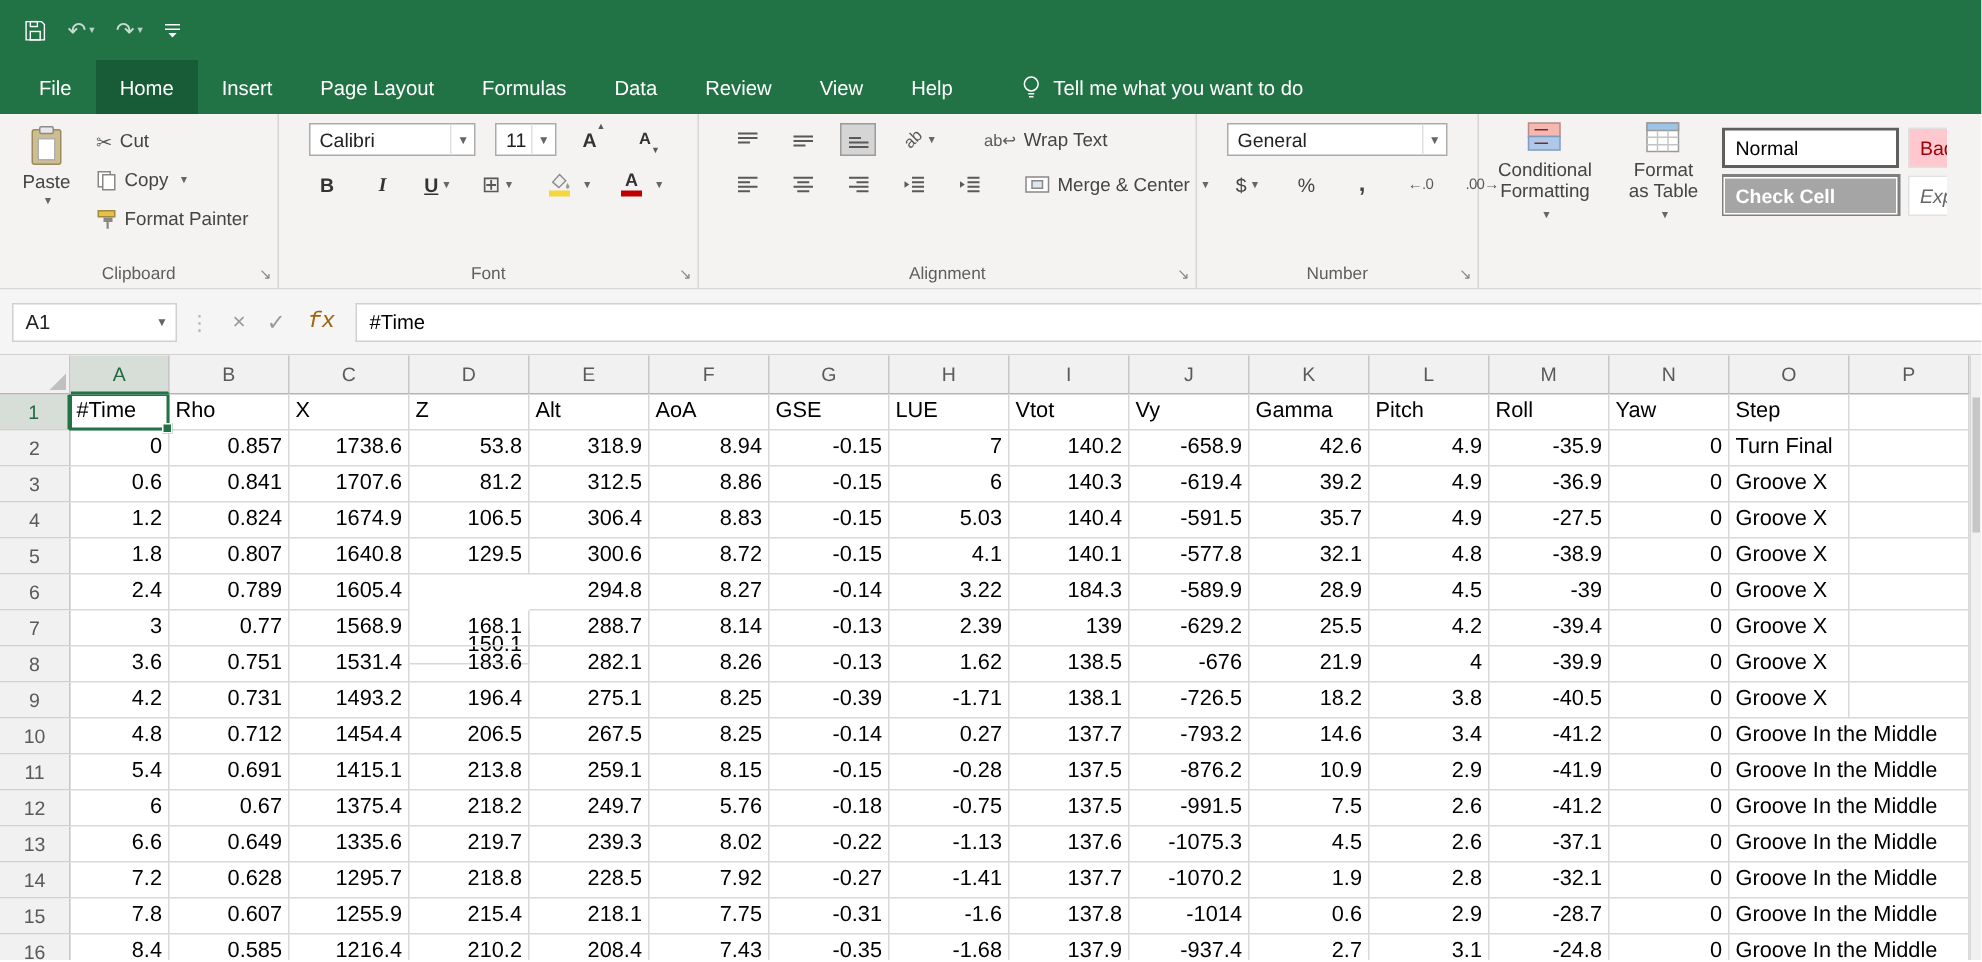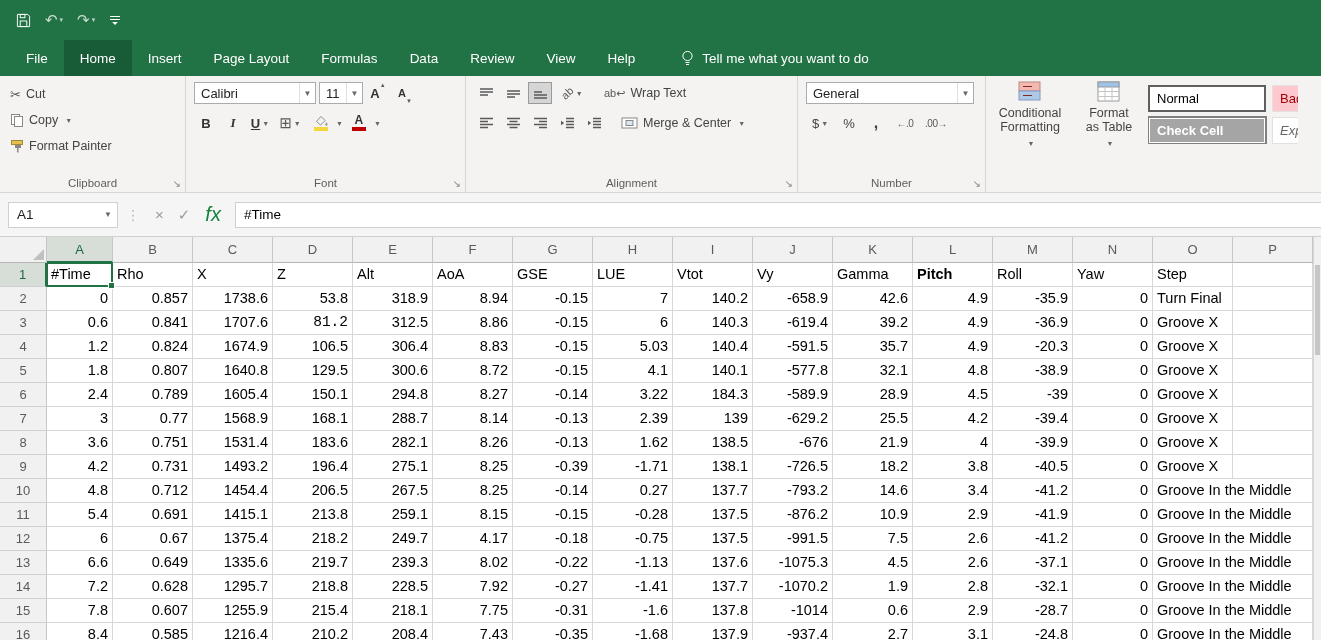--- a/index.html
+++ b/index.html
@@ -19,21 +19,21 @@
   .tabsrow { height:36px; background:#217346; display:flex; align-items:stretch; padding-left:10px; color:#fff; font-size:13.5px; }
   .tab { padding:0 16px; display:flex; align-items:center; white-space:nowrap; }
   .tab.active { background:#185c37; }
   .tellme { display:flex; align-items:center; gap:8px; margin-left:20px; padding:0 10px; white-space:nowrap; }
 
   
   .ribbon { height:117px; background:#f4f3f2; border-bottom:1px solid #d8d6d3; display:flex; }
   .group { position:relative; border-right:1px solid #d8d6d3; padding:3px 4px 18px 4px; }
   .grp-label { position:absolute; bottom:3px; left:0; right:0; text-align:center; font-size:11.5px; color:#605e5c; }
   .launcher { position:absolute; bottom:3px; right:4px; font-size:10px; color:#8a8886; }
-  .r { display:flex; align-items:center; gap:3px; margin:2px 4px; height:24px; }
+  .r { display:flex; align-items:center; gap:13px; margin:2px 16px; height:24px; }
   .sbtn { height:22px; display:flex; align-items:center; gap:5px; padding:0 4px; color:#444; font-size:12.5px; white-space:nowrap; }
   .tbtn { min-width:24px; height:22px; display:flex; align-items:center; justify-content:center; color:#595959; }
   .tbtn.on { background:#d5d5d5; border:1px solid #9a9a9a; }
   .caret { font-size:7px; color:#666; margin-left:2px; }
   .combo { background:#fff; border:1px solid #ababab; height:22px; display:flex; align-items:center; padding-left:6px; font-size:13px; color:#222; }
   .combo .dd { margin-left:auto; width:16px; text-align:center; color:#666; font-size:8px; border-left:1px solid #e0e0e0; align-self:stretch; display:flex; align-items:center; justify-content:center; }
   .bigbtn { width:54px; display:flex; flex-direction:column; align-items:center; padding-top:4px; gap:3px; color:#444; font-size:12.5px; }
   .clipcols { display:flex; }
   .clipcol { display:flex; flex-direction:column; gap:4px; margin-left:2px; padding-top:4px; }
   .barbtn { display:flex; flex-direction:column; align-items:center; justify-content:center; width:26px; height:22px; }
@@ -46,21 +46,21 @@
   .chip.expl { color:#666; font-style:italic; }
   .bigv { display:flex; flex-direction:column; align-items:center; text-align:center; font-size:12.5px; color:#444; padding:2px 5px 0 5px; gap:3px; line-height:14px; }
   .dec { font-size:10px; color:#595959; letter-spacing:-0.5px; }
 
   
   .fbar { height:44px; background:#f5f5f5; border-bottom:1px solid #cfcfcf; display:flex; align-items:center; padding:0 0 0 8px; }
   .namebox { width:110px; height:26px; background:#fff; border:1px solid #d0d0d0; display:flex; align-items:center; padding-left:8px; font-size:13.5px; color:#222; }
   .namebox .dd { margin-left:auto; width:18px; text-align:center; font-size:8px; color:#666; }
   .fsep { color:#b5b5b5; margin:0 8px; font-size:14px; }
   .fico { color:#9a9a9a; font-size:15px; margin:0 7px; }
-  .fx { font-family:Liberation Sans, sans-serif; font-style:italic; color:#15803d; font-size:20px; margin:0 8px; }
+  .fx { font-family:Liberation Mono, monospace; font-style:italic; color:#a16207; font-size:15px; margin:0 8px; }
   .ffield { flex:1; height:26px; background:#fff; border:1px solid #d0d0d0; border-right:none; margin-left:6px; display:flex; align-items:center; padding-left:8px; font-size:13.5px; color:#000; }
 
   
   .sheet { position:relative; height:403px; background:#fff; }
   .hdrrow { display:flex; height:26px; background:#f1f1f1; }
   .corner { width:47px; position:relative; border-right:1px solid #c6c6c6; border-bottom:1px solid #b5b5b5; background:#f1f1f1; }
   .corner::after { content:""; position:absolute; right:2px; bottom:2px; width:0; height:0; border-left:11px solid transparent; border-bottom:11px solid #c0c0c0; }
   .colh { border-right:1px solid #c6c6c6; border-bottom:1px solid #b5b5b5; display:flex; align-items:center; justify-content:center; font-size:13px; color:#5a5a5a; }
   .colh.selh { background:#d7ddd7; border-bottom:2px solid #217346; color:#1e6b43; }
   .gridwrap { height:377px; overflow:hidden; background:#fff; }
@@ -129,20 +129,29 @@
           <path d="M4.5 12.5h4M5 14.5h3" stroke="#fff"></path>
         </svg>
       <span>Tell me what you want to do</span>
     </div>
   </div>
 
   <div class="ribbon">
 
     <div class="group" style="width:186px">
       <div class="clipcols">
+        <div class="bigbtn">
+          <svg width="22" height="28" viewBox="0 0 22 28">
+              <rect x="1.5" y="3.5" width="19" height="23" rx="1.5" fill="#cdbd8f" stroke="#9a8a5c"></rect>
+              <rect x="6.5" y="1.5" width="9" height="4.5" rx="1" fill="#e8e8e8" stroke="#8a8a8a"></rect>
+              <rect x="5.5" y="9.5" width="11" height="14" fill="#fff" stroke="#b0b0b0"></rect>
+            </svg>
+          <span>Paste</span>
+          <span class="caret">▼</span>
+        </div>
         <div class="clipcol">
           <div class="sbtn">
               <span style="font-size:13px;color:#595959">✂</span>
               <span>Cut</span>
             </div>
           <div class="sbtn">
             <svg width="14" height="15" viewBox="0 0 14 15">
                 <rect x="1.5" y="1.5" width="8" height="10" fill="#fff" stroke="#8a8886"></rect>
                 <rect x="4.5" y="3.5" width="8" height="10" fill="#fff" stroke="#8a8886"></rect>
               </svg>
@@ -385,21 +394,21 @@
           <div class="cell txt" style="width: 80px;">Rho</div>
           <div class="cell txt" style="width: 80px;">X</div>
           <div class="cell txt" style="width: 80px;">Z</div>
           <div class="cell txt" style="width: 80px;">Alt</div>
           <div class="cell txt" style="width: 80px;">AoA</div>
           <div class="cell txt" style="width: 80px;">GSE</div>
           <div class="cell txt" style="width: 80px;">LUE</div>
           <div class="cell txt" style="width: 80px;">Vtot</div>
           <div class="cell txt" style="width: 80px;">Vy</div>
           <div class="cell txt" style="width: 80px;">Gamma</div>
-          <div class="cell txt" style="width: 80px; font-weight: bold;">Pitch</div>
+          <div class="cell txt" style="width: 80px;">Pitch</div>
           <div class="cell txt" style="width: 80px;">Roll</div>
           <div class="cell txt" style="width: 80px;">Yaw</div>
           <div class="cell txt" style="width: 80px;">Step</div>
           <div class="cell txt" style="width: 80px;"></div>
         </div>
         <div class="row">
           <div class="rowh">2</div>
           <div class="cell num" style="width: 66px;">0</div>
           <div class="cell num" style="width: 80px;">0.857</div>
           <div class="cell num" style="width: 80px;">1738.6</div>
@@ -415,21 +424,21 @@
           <div class="cell num" style="width: 80px;">-35.9</div>
           <div class="cell num" style="width: 80px;">0</div>
           <div class="cell txt" style="width: 80px;">Turn Final</div>
           <div class="cell txt" style="width: 80px;"></div>
         </div>
         <div class="row">
           <div class="rowh">3</div>
           <div class="cell num" style="width: 66px;">0.6</div>
           <div class="cell num" style="width: 80px;">0.841</div>
           <div class="cell num" style="width: 80px;">1707.6</div>
-          <div class="cell num" style="width: 80px; font-family: Liberation Mono, monospace;">81.2</div>
+          <div class="cell num" style="width: 80px;">81.2</div>
           <div class="cell num" style="width: 80px;">312.5</div>
           <div class="cell num" style="width: 80px;">8.86</div>
           <div class="cell num" style="width: 80px;">-0.15</div>
           <div class="cell num" style="width: 80px;">6</div>
           <div class="cell num" style="width: 80px;">140.3</div>
           <div class="cell num" style="width: 80px;">-619.4</div>
           <div class="cell num" style="width: 80px;">39.2</div>
           <div class="cell num" style="width: 80px;">4.9</div>
           <div class="cell num" style="width: 80px;">-36.9</div>
           <div class="cell num" style="width: 80px;">0</div>
@@ -443,21 +452,21 @@
           <div class="cell num" style="width: 80px;">1674.9</div>
           <div class="cell num" style="width: 80px;">106.5</div>
           <div class="cell num" style="width: 80px;">306.4</div>
           <div class="cell num" style="width: 80px;">8.83</div>
           <div class="cell num" style="width: 80px;">-0.15</div>
           <div class="cell num" style="width: 80px;">5.03</div>
           <div class="cell num" style="width: 80px;">140.4</div>
           <div class="cell num" style="width: 80px;">-591.5</div>
           <div class="cell num" style="width: 80px;">35.7</div>
           <div class="cell num" style="width: 80px;">4.9</div>
-          <div class="cell num" style="width: 80px;">-20.3</div>
+          <div class="cell num" style="width: 80px;">-27.5</div>
           <div class="cell num" style="width: 80px;">0</div>
           <div class="cell txt" style="width: 80px;">Groove X</div>
           <div class="cell txt" style="width: 80px;"></div>
         </div>
         <div class="row">
           <div class="rowh">5</div>
           <div class="cell num" style="width: 66px;">1.8</div>
           <div class="cell num" style="width: 80px;">0.807</div>
           <div class="cell num" style="width: 80px;">1640.8</div>
           <div class="cell num" style="width: 80px;">129.5</div>
@@ -472,21 +481,21 @@
           <div class="cell num" style="width: 80px;">-38.9</div>
           <div class="cell num" style="width: 80px;">0</div>
           <div class="cell txt" style="width: 80px;">Groove X</div>
           <div class="cell txt" style="width: 80px;"></div>
         </div>
         <div class="row">
           <div class="rowh">6</div>
           <div class="cell num" style="width: 66px;">2.4</div>
           <div class="cell num" style="width: 80px;">0.789</div>
           <div class="cell num" style="width: 80px;">1605.4</div>
-          <div class="cell num" style="width: 80px;">150.1</div>
+          <div class="cell num" style="width: 80px; margin-top: 36px;">150.1</div>
           <div class="cell num" style="width: 80px;">294.8</div>
           <div class="cell num" style="width: 80px;">8.27</div>
           <div class="cell num" style="width: 80px;">-0.14</div>
           <div class="cell num" style="width: 80px;">3.22</div>
           <div class="cell num" style="width: 80px;">184.3</div>
           <div class="cell num" style="width: 80px;">-589.9</div>
           <div class="cell num" style="width: 80px;">28.9</div>
           <div class="cell num" style="width: 80px;">4.5</div>
           <div class="cell num" style="width: 80px;">-39</div>
           <div class="cell num" style="width: 80px;">0</div>
@@ -588,21 +597,21 @@
           <div class="cell txt spill" style="width: 80px;">Groove In the Middle</div>
           <div class="cell txt" style="width: 80px;"></div>
         </div>
         <div class="row">
           <div class="rowh">12</div>
           <div class="cell num" style="width: 66px;">6</div>
           <div class="cell num" style="width: 80px;">0.67</div>
           <div class="cell num" style="width: 80px;">1375.4</div>
           <div class="cell num" style="width: 80px;">218.2</div>
           <div class="cell num" style="width: 80px;">249.7</div>
-          <div class="cell num" style="width: 80px;">4.17</div>
+          <div class="cell num" style="width: 80px;">5.76</div>
           <div class="cell num" style="width: 80px;">-0.18</div>
           <div class="cell num" style="width: 80px;">-0.75</div>
           <div class="cell num" style="width: 80px;">137.5</div>
           <div class="cell num" style="width: 80px;">-991.5</div>
           <div class="cell num" style="width: 80px;">7.5</div>
           <div class="cell num" style="width: 80px;">2.6</div>
           <div class="cell num" style="width: 80px;">-41.2</div>
           <div class="cell num" style="width: 80px;">0</div>
           <div class="cell txt spill" style="width: 80px;">Groove In the Middle</div>
           <div class="cell txt" style="width: 80px;"></div>

